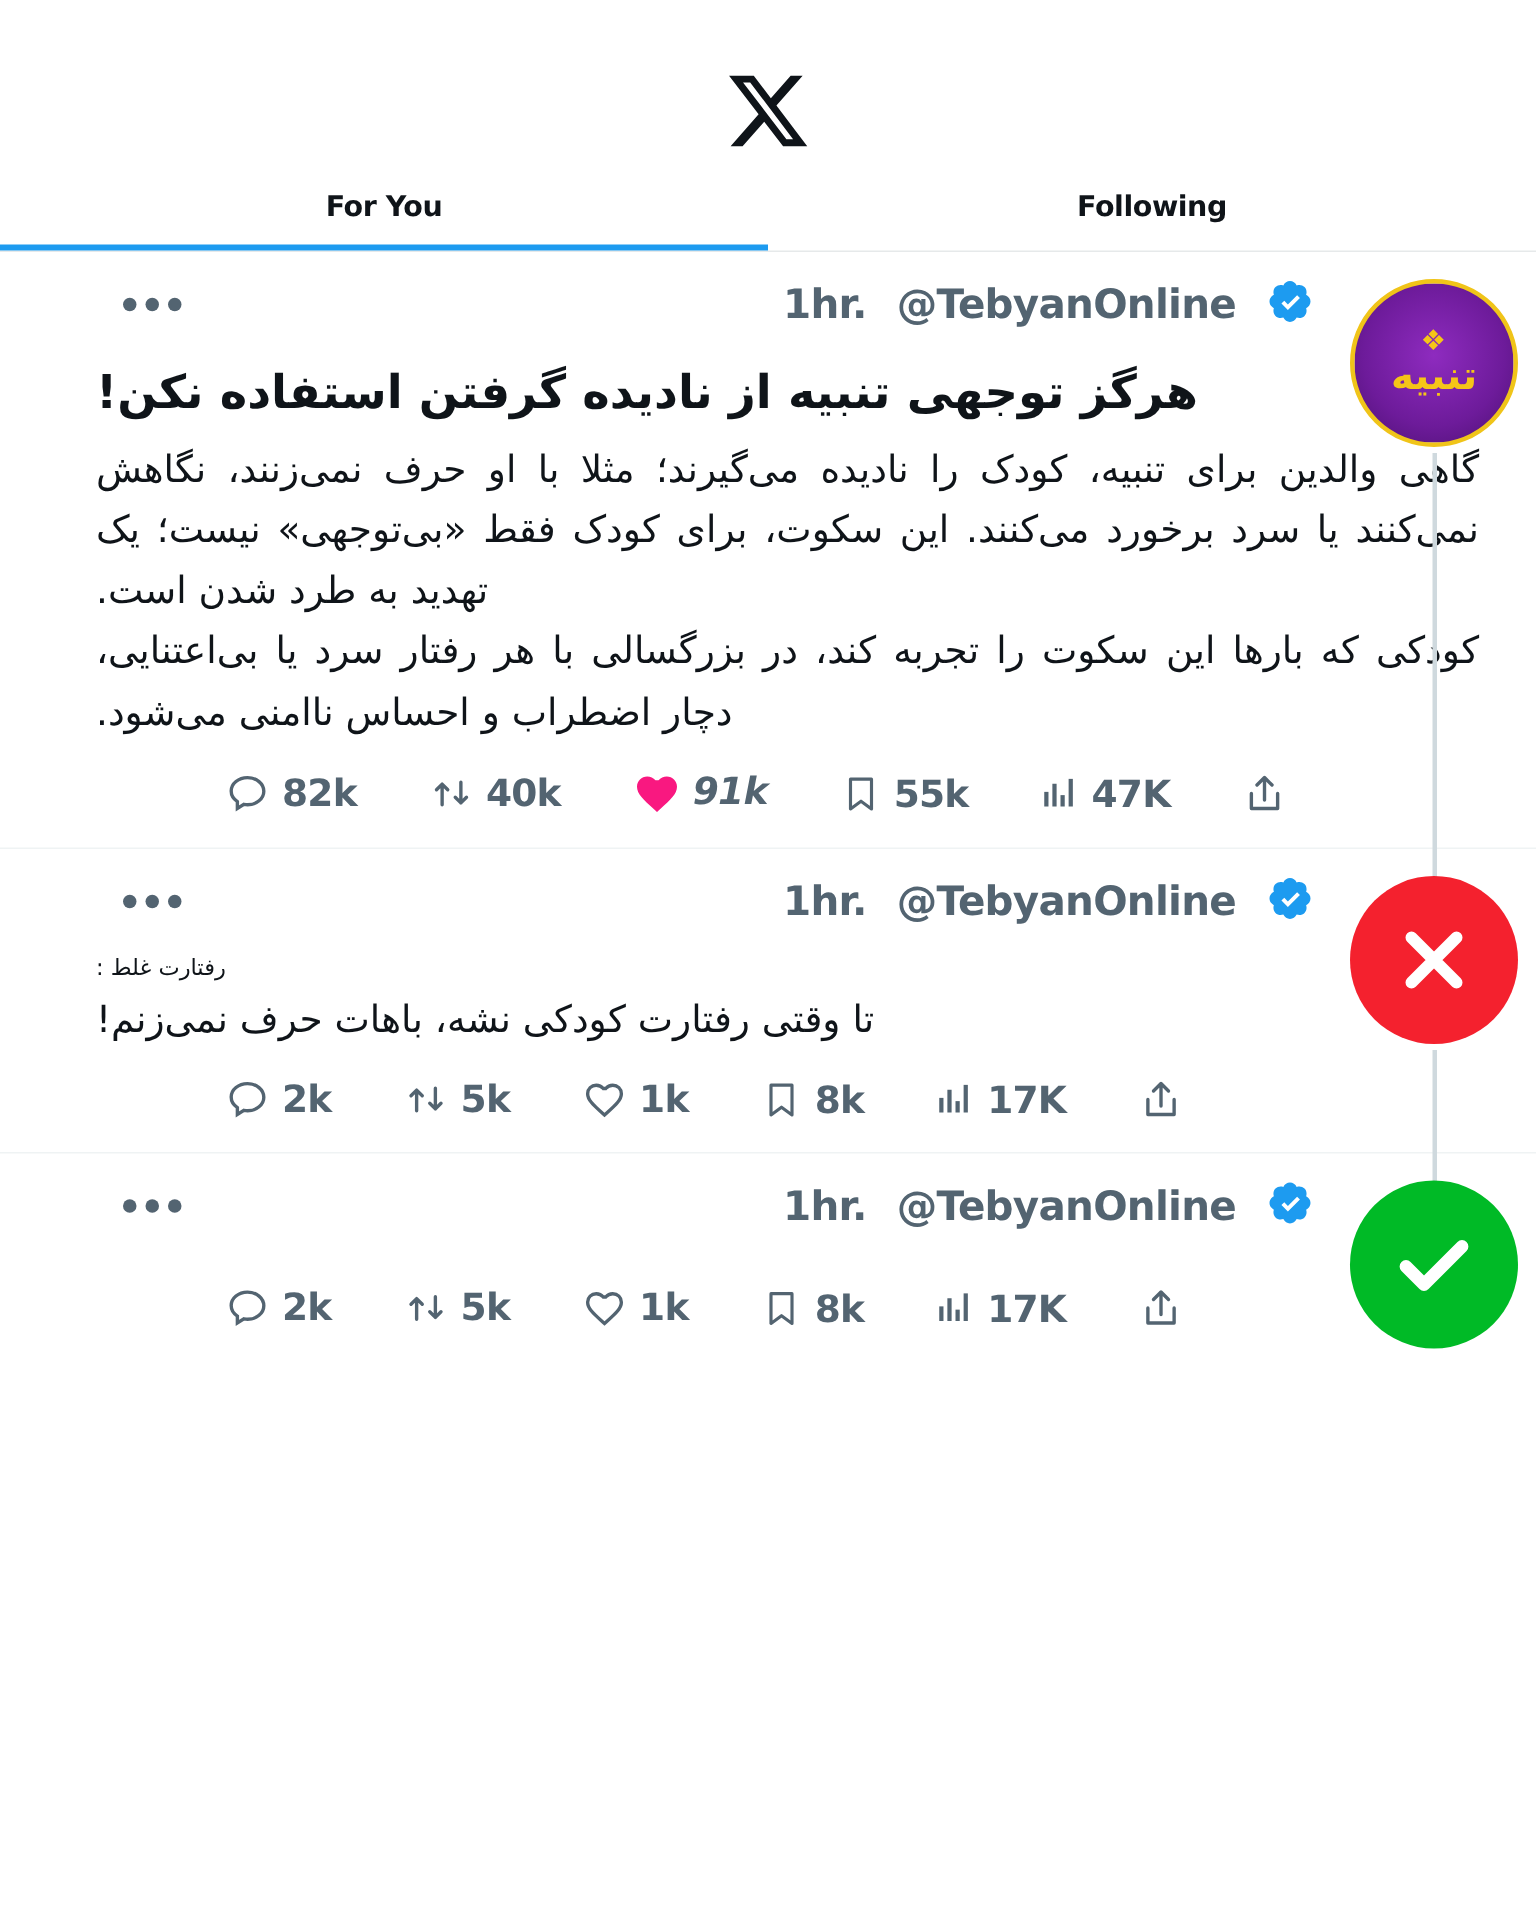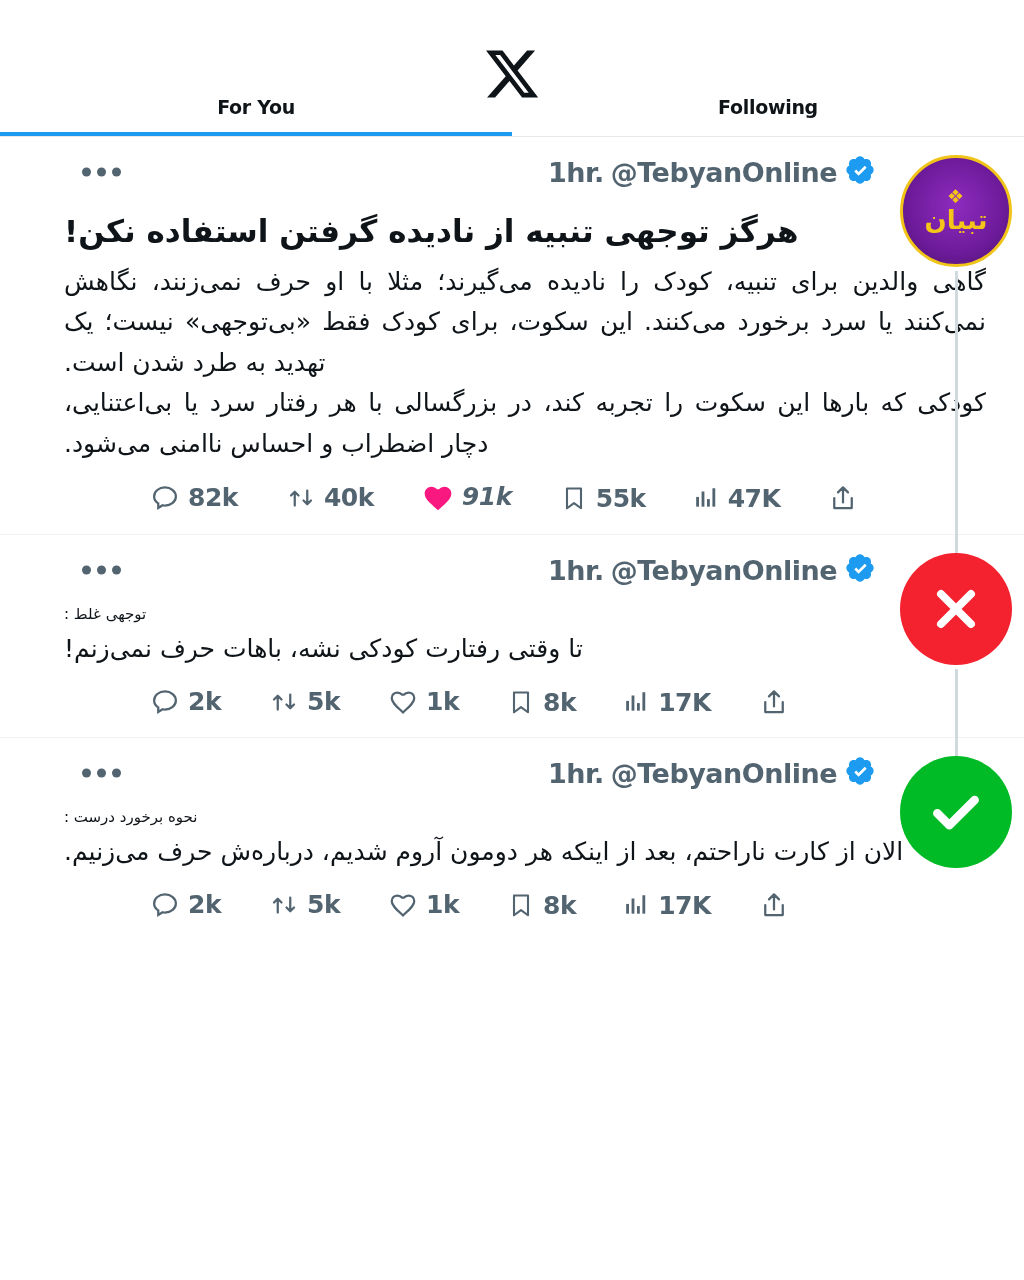--- a/index.html
+++ b/index.html
@@ -13,21 +13,21 @@
     font-family: "DejaVu Sans", "Liberation Sans", sans-serif;
     color: #0f1419;
     overflow: hidden;
     position: relative;
   }
 
   
   .header {
     position: relative;
     width: 100%;
-    height: 137px;
+    height: 168px;
     background: #ffffff;
     border-bottom: 1px solid #e6e9ea;
     box-sizing: border-box;
   }
   .logo-wrap {
     position: absolute;
     left: 50%;
     transform: translateX(-50%);
     top: 44px;
     width: 62px;
@@ -133,21 +133,21 @@
     height: 70px;
     display: flex;
     align-items: center;
     justify-content: flex-start;
     padding-right: 108px;
     direction: rtl;
   }
   .handle-row {
     display: flex;
     align-items: center;
-    gap: 7px;
+    gap: 20px;
     direction: ltr;
     margin-right: 6px;
   }
   .handle {
     font-size: 27px;
     font-weight: bold;
     color: #536471;
     letter-spacing: -0.5px;
     white-space: nowrap;
   }
@@ -255,21 +255,21 @@
   </div>
 </div>
 
 <div class="feed">
 
   <div class="tweet">
     <div class="tweet-inner">
       <div class="avatar avatar-tebyan">
         <div class="tebyan-mark">
           <span class="tebyan-dots">❖</span>
-          <span>تبیان</span>
+          <span>تنبیه</span>
         </div>
       </div>
       <div class="thread-line" style="height:390px"></div>
 
       <div class="tweet-head">
         <div class="more-dots">
           <i></i>
             <i></i>
             <i></i>
         </div>
@@ -370,21 +370,21 @@
           <span class="verified">
             <svg width="32" height="32" viewBox="0 0 24 24">
               <path fill="#1d9bf0" d="M22.25 12c0-1.43-.88-2.67-2.19-3.34.46-1.39.2-2.9-.81-3.91s-2.52-1.27-3.91-.81C14.67 2.63 13.43 1.75 12 1.75s-2.67.88-3.34 2.19c-1.39-.46-2.9-.2-3.91.81s-1.27 2.52-.81 3.91C2.63 9.33 1.75 10.57 1.75 12s.88 2.67 2.19 3.34c-.46 1.39-.2 2.9.81 3.91s2.52 1.27 3.91.81c.67 1.31 1.91 2.19 3.34 2.19s2.67-.88 3.34-2.19c1.39.46 2.9.2 3.91-.81s1.27-2.52.81-3.91c1.31-.67 2.19-1.91 2.19-3.34z"></path>
               <path fill="#fff" d="M10.94 16.28l-3.22-3.22 1.42-1.41 1.8 1.8 4.62-4.62 1.41 1.41z"></path>
             </svg>
           </span>
         </div>
       </div>
 
       <div class="tweet-body">
-        <div class="small-label">توجهی غلط :</div>
+        <div class="small-label">رفتارت غلط :</div>
         <div class="reply-text">تا وقتی رفتارت کودکی نشه، باهات حرف نمی‌زنم!</div>
       </div>
 
       <div class="actions">
         <div class="action">
           <span>
             <svg width="30" height="30" viewBox="0 0 24 24">
                 <path fill="none" stroke="#536471" stroke-width="1.8" d="M12 3.5c-4.8 0-8.7 3.2-8.7 7.2 0 2.3 1.3 4.3 3.3 5.6v3.7l3.5-2.2c.6.1 1.2.2 1.9.2 4.8 0 8.7-3.2 8.7-7.2S16.8 3.5 12 3.5z"></path>
               </svg>
           </span>
@@ -456,24 +456,20 @@
           <span class="handle">@TebyanOnline</span>
           <span class="verified">
             <svg width="32" height="32" viewBox="0 0 24 24">
               <path fill="#1d9bf0" d="M22.25 12c0-1.43-.88-2.67-2.19-3.34.46-1.39.2-2.9-.81-3.91s-2.52-1.27-3.91-.81C14.67 2.63 13.43 1.75 12 1.75s-2.67.88-3.34 2.19c-1.39-.46-2.9-.2-3.91.81s-1.27 2.52-.81 3.91C2.63 9.33 1.75 10.57 1.75 12s.88 2.67 2.19 3.34c-.46 1.39-.2 2.9.81 3.91s2.52 1.27 3.91.81c.67 1.31 1.91 2.19 3.34 2.19s2.67-.88 3.34-2.19c1.39.46 2.9.2 3.91-.81s1.27-2.52.81-3.91c1.31-.67 2.19-1.91 2.19-3.34z"></path>
               <path fill="#fff" d="M10.94 16.28l-3.22-3.22 1.42-1.41 1.8 1.8 4.62-4.62 1.41 1.41z"></path>
             </svg>
           </span>
         </div>
       </div>
 
-      <div class="tweet-body">
-        <div class="small-label">نحوه برخورد درست :</div>
-        <div class="reply-text-justify">الان از کارت ناراحتم، بعد از اینکه هر دومون آروم شدیم، درباره‌ش حرف می‌زنیم.</div>
-      </div>
 
       <div class="actions">
         <div class="action">
           <span>
             <svg width="30" height="30" viewBox="0 0 24 24">
                 <path fill="none" stroke="#536471" stroke-width="1.8" d="M12 3.5c-4.8 0-8.7 3.2-8.7 7.2 0 2.3 1.3 4.3 3.3 5.6v3.7l3.5-2.2c.6.1 1.2.2 1.9.2 4.8 0 8.7-3.2 8.7-7.2S16.8 3.5 12 3.5z"></path>
               </svg>
           </span>
           <span>2k</span>
         </div>

